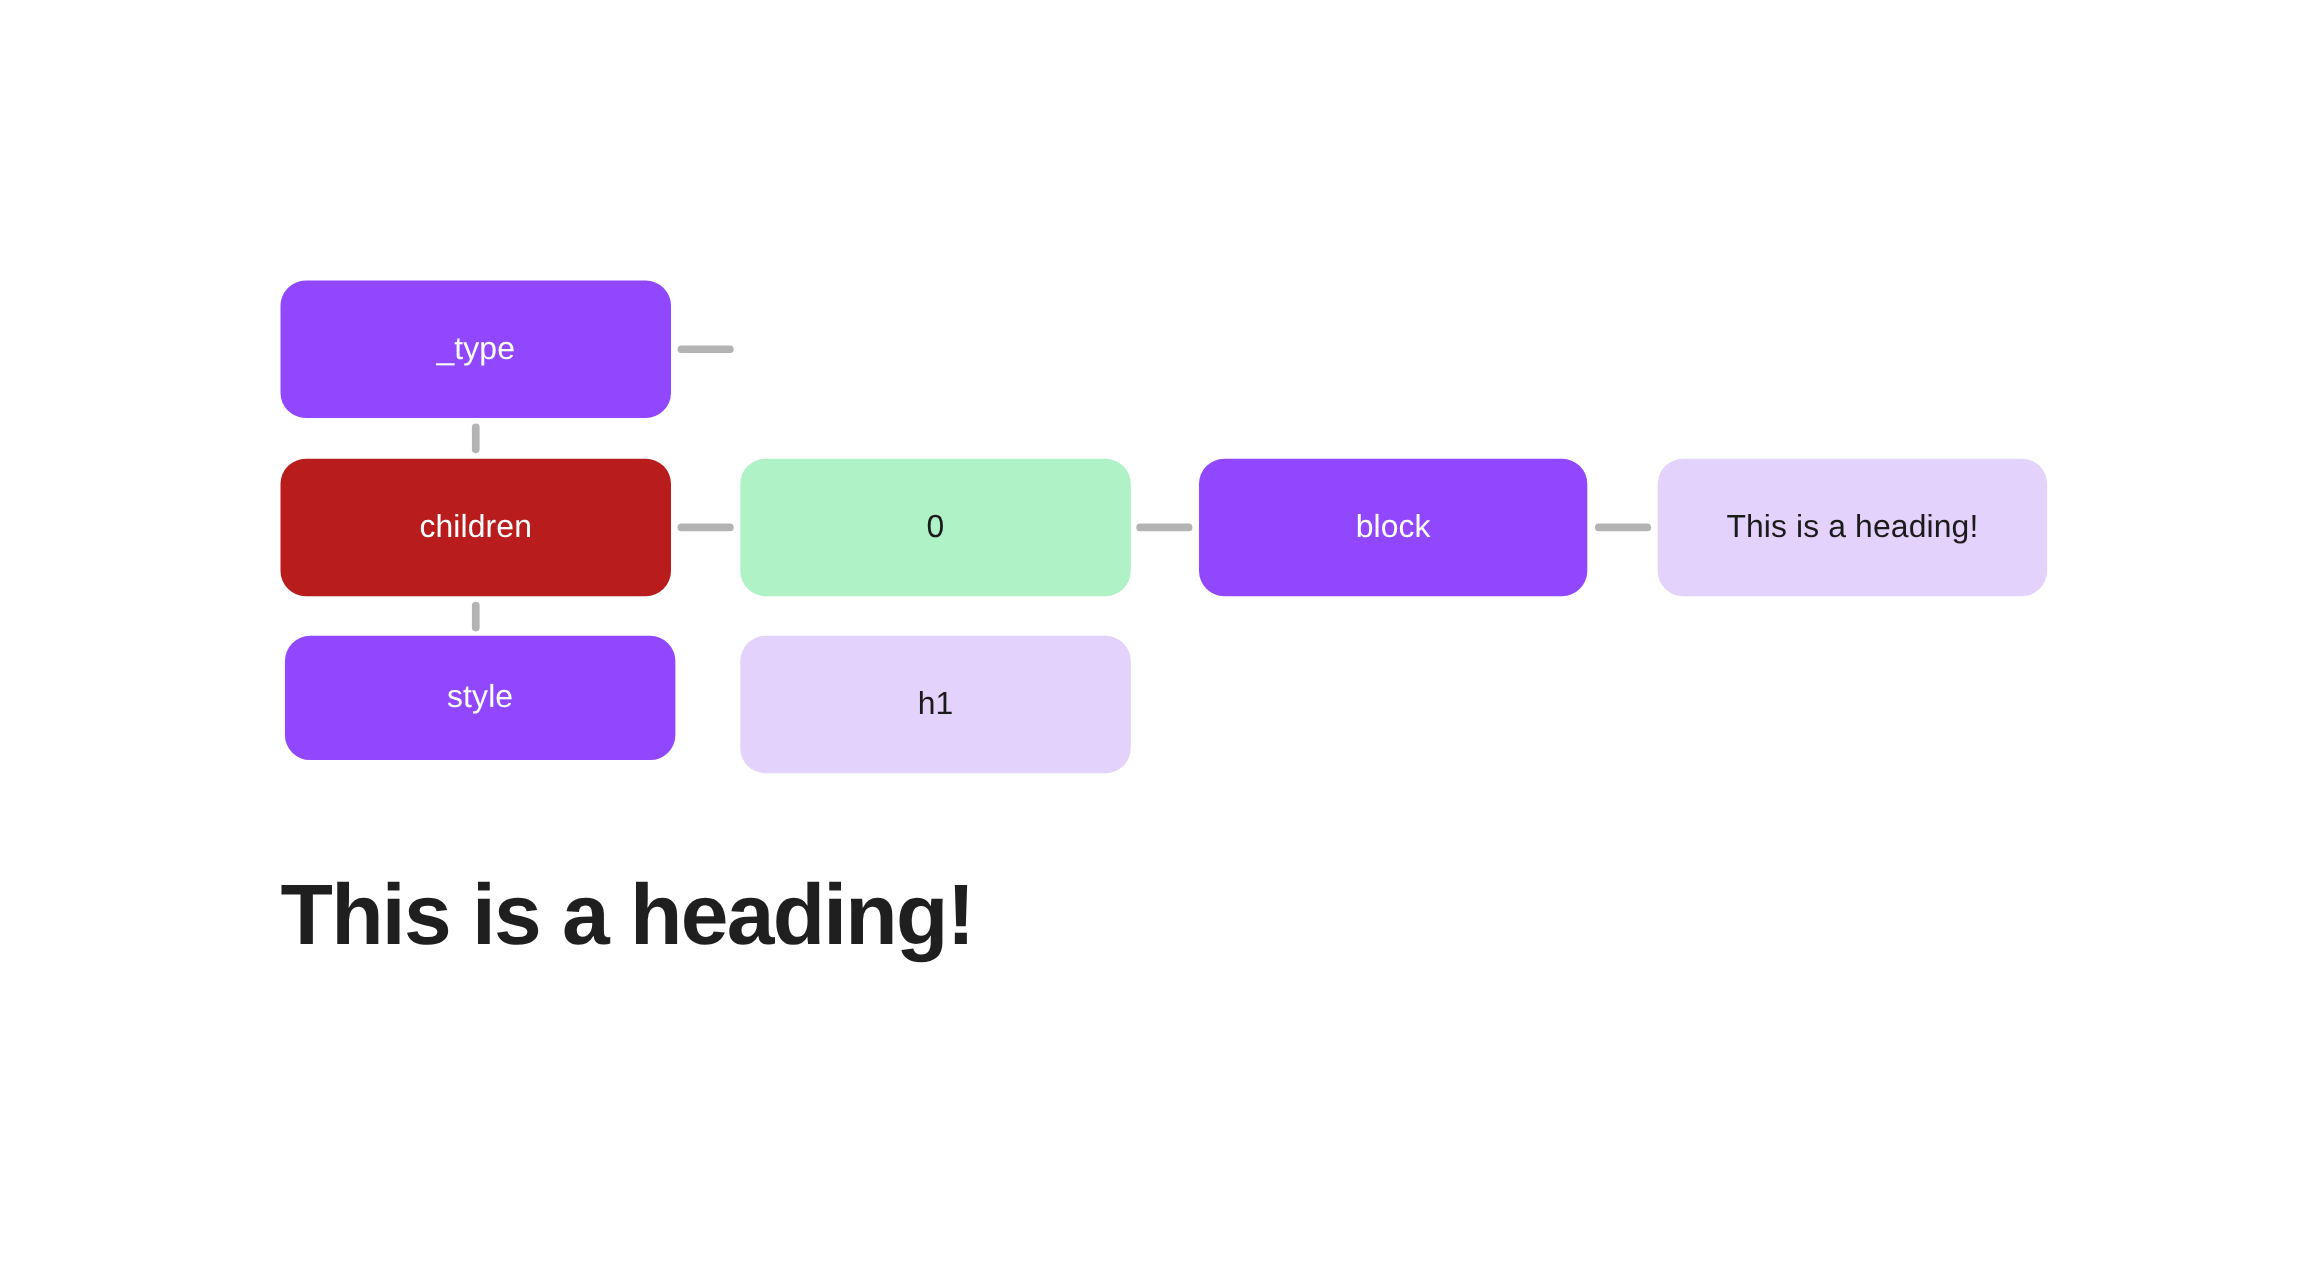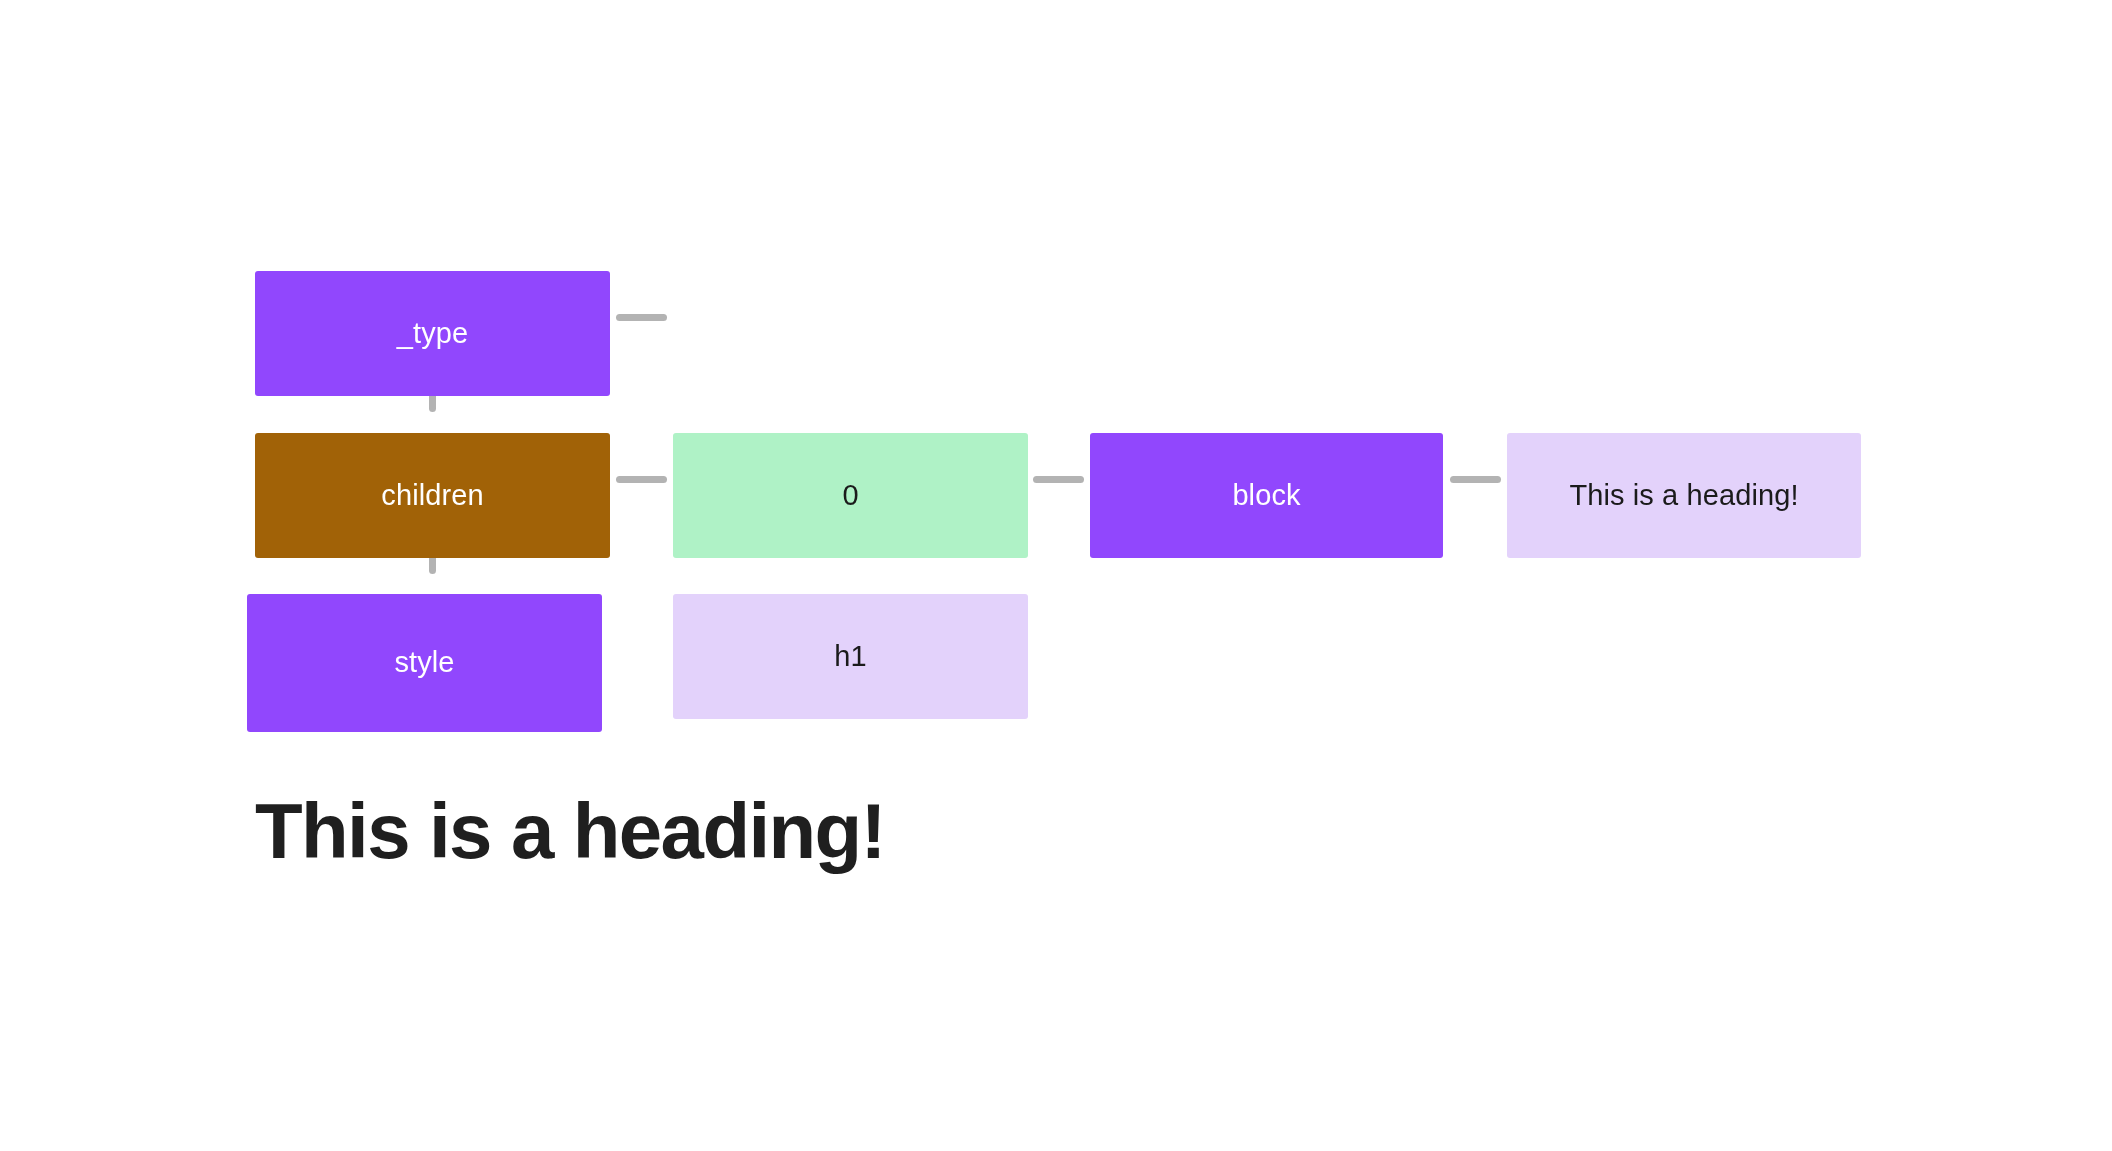--- a/index.html
+++ b/index.html
@@ -20,39 +20,38 @@
     left: 0;
     top: 0;
     width: 2112px;
     height: 1151px;
   }
 
   
   .node {
     position: absolute;
     box-sizing: border-box;
-    border-radius: 3px;
+    border-radius: 23px;
     display: flex;
     align-items: center;
     justify-content: center;
     text-align: center;
     font-size: 29px;
     font-weight: 400;
     letter-spacing: 0.1px;
     line-height: 1.1;
     padding: 0 14px;
     white-space: nowrap;
-    margin-top: 16px;
   }
   .node.key-purple {
     background: #9147fd;
     color: #ffffff;
   }
   .node.key-green {
-    background: #a16207;
+    background: #b91c1c;
     color: #ffffff;
   }
   .node.val-purple {
     background: #e3d2fb;
     color: #1b1b1b;
   }
   .node.val-green {
     background: #aff2c6;
     color: #1b1b1b;
   }
@@ -91,17 +90,17 @@
     <div class="connector vertical" style="left: 429px; top: 385px; height: 27px;"></div>
     <div class="connector horizontal" style="left: 616px; top: 476px; width: 51px;"></div>
     <div class="connector horizontal" style="left: 1033px; top: 476px; width: 51px;"></div>
     <div class="connector horizontal" style="left: 1450px; top: 476px; width: 51px;"></div>
     <div class="connector vertical" style="left: 429px; top: 547px; height: 27px;"></div>
     <div class="node key-purple" style="left: 255px; top: 255px; width: 355px; height: 125px;">_type</div>
     <div class="node key-green" style="left: 255px; top: 417px; width: 355px; height: 125px;">children</div>
     <div class="node val-green" style="left: 673px; top: 417px; width: 355px; height: 125px;">0</div>
     <div class="node key-purple" style="left: 1090px; top: 417px; width: 353px; height: 125px;">block</div>
     <div class="node val-purple" style="left: 1507px; top: 417px; width: 354px; height: 125px;">This is a heading!</div>
-    <div class="node key-purple" style="left: 247px; top: 578px; width: 355px; height: 138px;">style</div>
+    <div class="node key-purple" style="left: 259px; top: 578px; width: 355px; height: 113px;">style</div>
     <div class="node val-purple" style="left: 673px; top: 578px; width: 355px; height: 125px;">h1</div>
   </div>
 
 <div id="rendered-heading">This is a heading!</div>
 
 </body></html>

